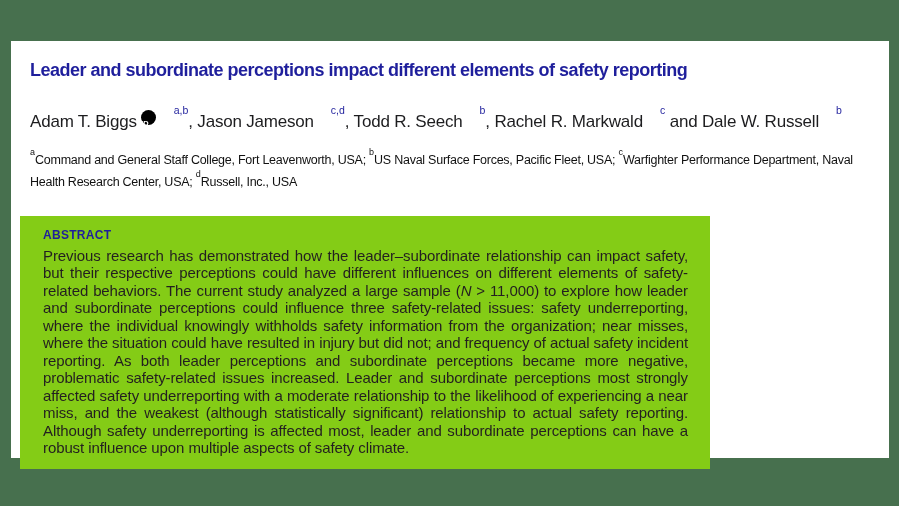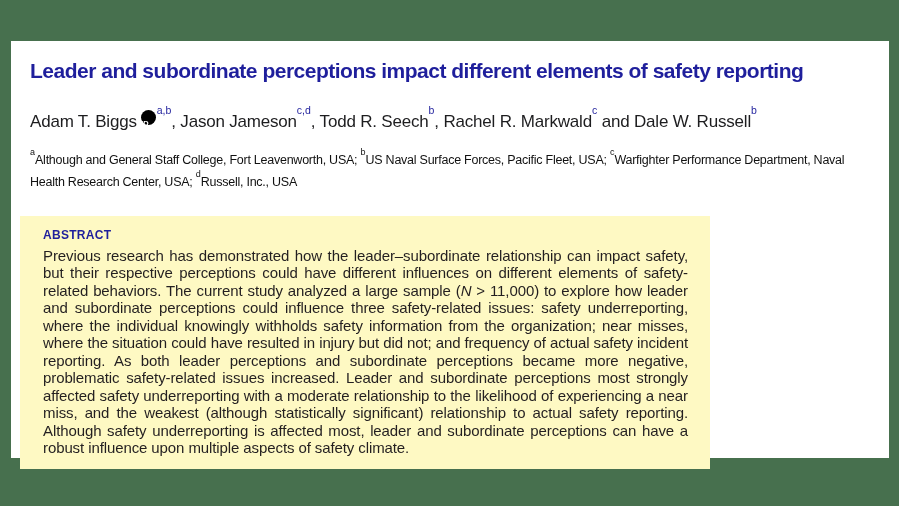--- a/index.html
+++ b/index.html
@@ -12,38 +12,39 @@
   }
   .page {
     position: absolute;
     left: 11px; top: 41px; right: 10px; bottom: 48px;
     background: #ffffff;
   }
   .content { padding: 13px 14px 0 19px; }
 
   .title {
     margin: 4px 0 0 0;
-    font-size: 21px; line-height: 25px;
+    font-size: 18px; line-height: 25px;
     font-weight: bold;
     letter-spacing: -0.5px;
     color: #1f1f9c;
     white-space: nowrap;
   }
 
   .authors {
     margin: 23px 0 0 0;
     font-size: 17px; line-height: 21px;
     color: #1d1d1f;
     letter-spacing: -0.2px;
   }
   .authors .asup {
     color: #1f1f9c;
     font-size: 10.5px;
     position: relative; top: -6px;
     letter-spacing: 0;
+    margin-left: 17px;
   }
   .orcid {
     display: inline-block;
     width: 15px; height: 15px;
     background: #000000;
     border-radius: 50%;
     margin: 0 1px 0 4px;
     vertical-align: 1px;
     text-align: left;
     cursor: pointer;
@@ -64,21 +65,21 @@
   }
   .affils .fsup {
     font-size: 9px;
     position: relative; top: -4px;
     letter-spacing: 0;
   }
 
   .abstract-box {
     margin: 24px 0 0 -10px;
     width: 690px;
-    background: #fef9c3;
+    background: #84cc16;
     padding: 12px 22px 12px 23px;
   }
   .abstract-label {
     font-size: 12px;
     font-weight: bold;
     color: #1f1f9c;
     letter-spacing: 0.3px;
   }
   .abstract-body {
     margin: 5px 0 0 0;
@@ -92,21 +93,21 @@
 </head>
 <body>
 
 <div class="page">
   <div class="content">
 
     <h1 class="title">Leader and subordinate perceptions impact different elements of safety reporting</h1>
 
     <p class="authors"><span>Adam T. Biggs</span><span class="orcid"><span class="orcid-glyph">iD</span></span><sup class="asup">a,b</sup><span>, </span><span>Jason Jameson</span><sup class="asup">c,d</sup><span>, </span><span>Todd R. Seech</span><sup class="asup">b</sup><span>, </span><span>Rachel R. Markwald</span><sup class="asup">c</sup><span> and </span><span>Dale W. Russell</span><sup class="asup">b</sup></p>
 
-    <p class="affils"><sup class="fsup">a</sup><span>Although and General Staff College, Fort Leavenworth, USA; </span><sup class="fsup">b</sup><span>US Naval Surface Forces, Pacific Fleet, USA; </span><sup class="fsup">c</sup><span>Warfighter Performance Department, Naval Health Research Center, USA; </span><sup class="fsup">d</sup><span>Russell, Inc., USA</span></p>
+    <p class="affils"><sup class="fsup">a</sup><span>Command and General Staff College, Fort Leavenworth, USA; </span><sup class="fsup">b</sup><span>US Naval Surface Forces, Pacific Fleet, USA; </span><sup class="fsup">c</sup><span>Warfighter Performance Department, Naval Health Research Center, USA; </span><sup class="fsup">d</sup><span>Russell, Inc., USA</span></p>
 
     <div class="abstract-box">
       <div class="abstract-label">ABSTRACT</div>
       <p class="abstract-body"><span>Previous research has demonstrated how the leader–subordinate relationship can impact safety, but their respective perceptions could have different influences on different elements of safety-related behaviors. The current study analyzed a large sample (</span><i>N</i><span> &gt; 11,000) to explore how leader and subordinate perceptions could influence three safety-related issues: safety underreporting, where the individual knowingly withholds safety information from the organization; near misses, where the situation could have resulted in injury but did not; and frequency of actual safety incident reporting. As both leader perceptions and subordinate perceptions became more negative, problematic safety-related issues increased. Leader and subordinate perceptions most strongly affected safety underreporting with a moderate relationship to the likelihood of experiencing a near miss, and the weakest (although statistically significant) relationship to actual safety reporting. Although safety underreporting is affected most, leader and subordinate perceptions can have a robust influence upon multiple aspects of safety climate.</span></p>
     </div>
 
   </div>
 </div>
 
 </body></html>

